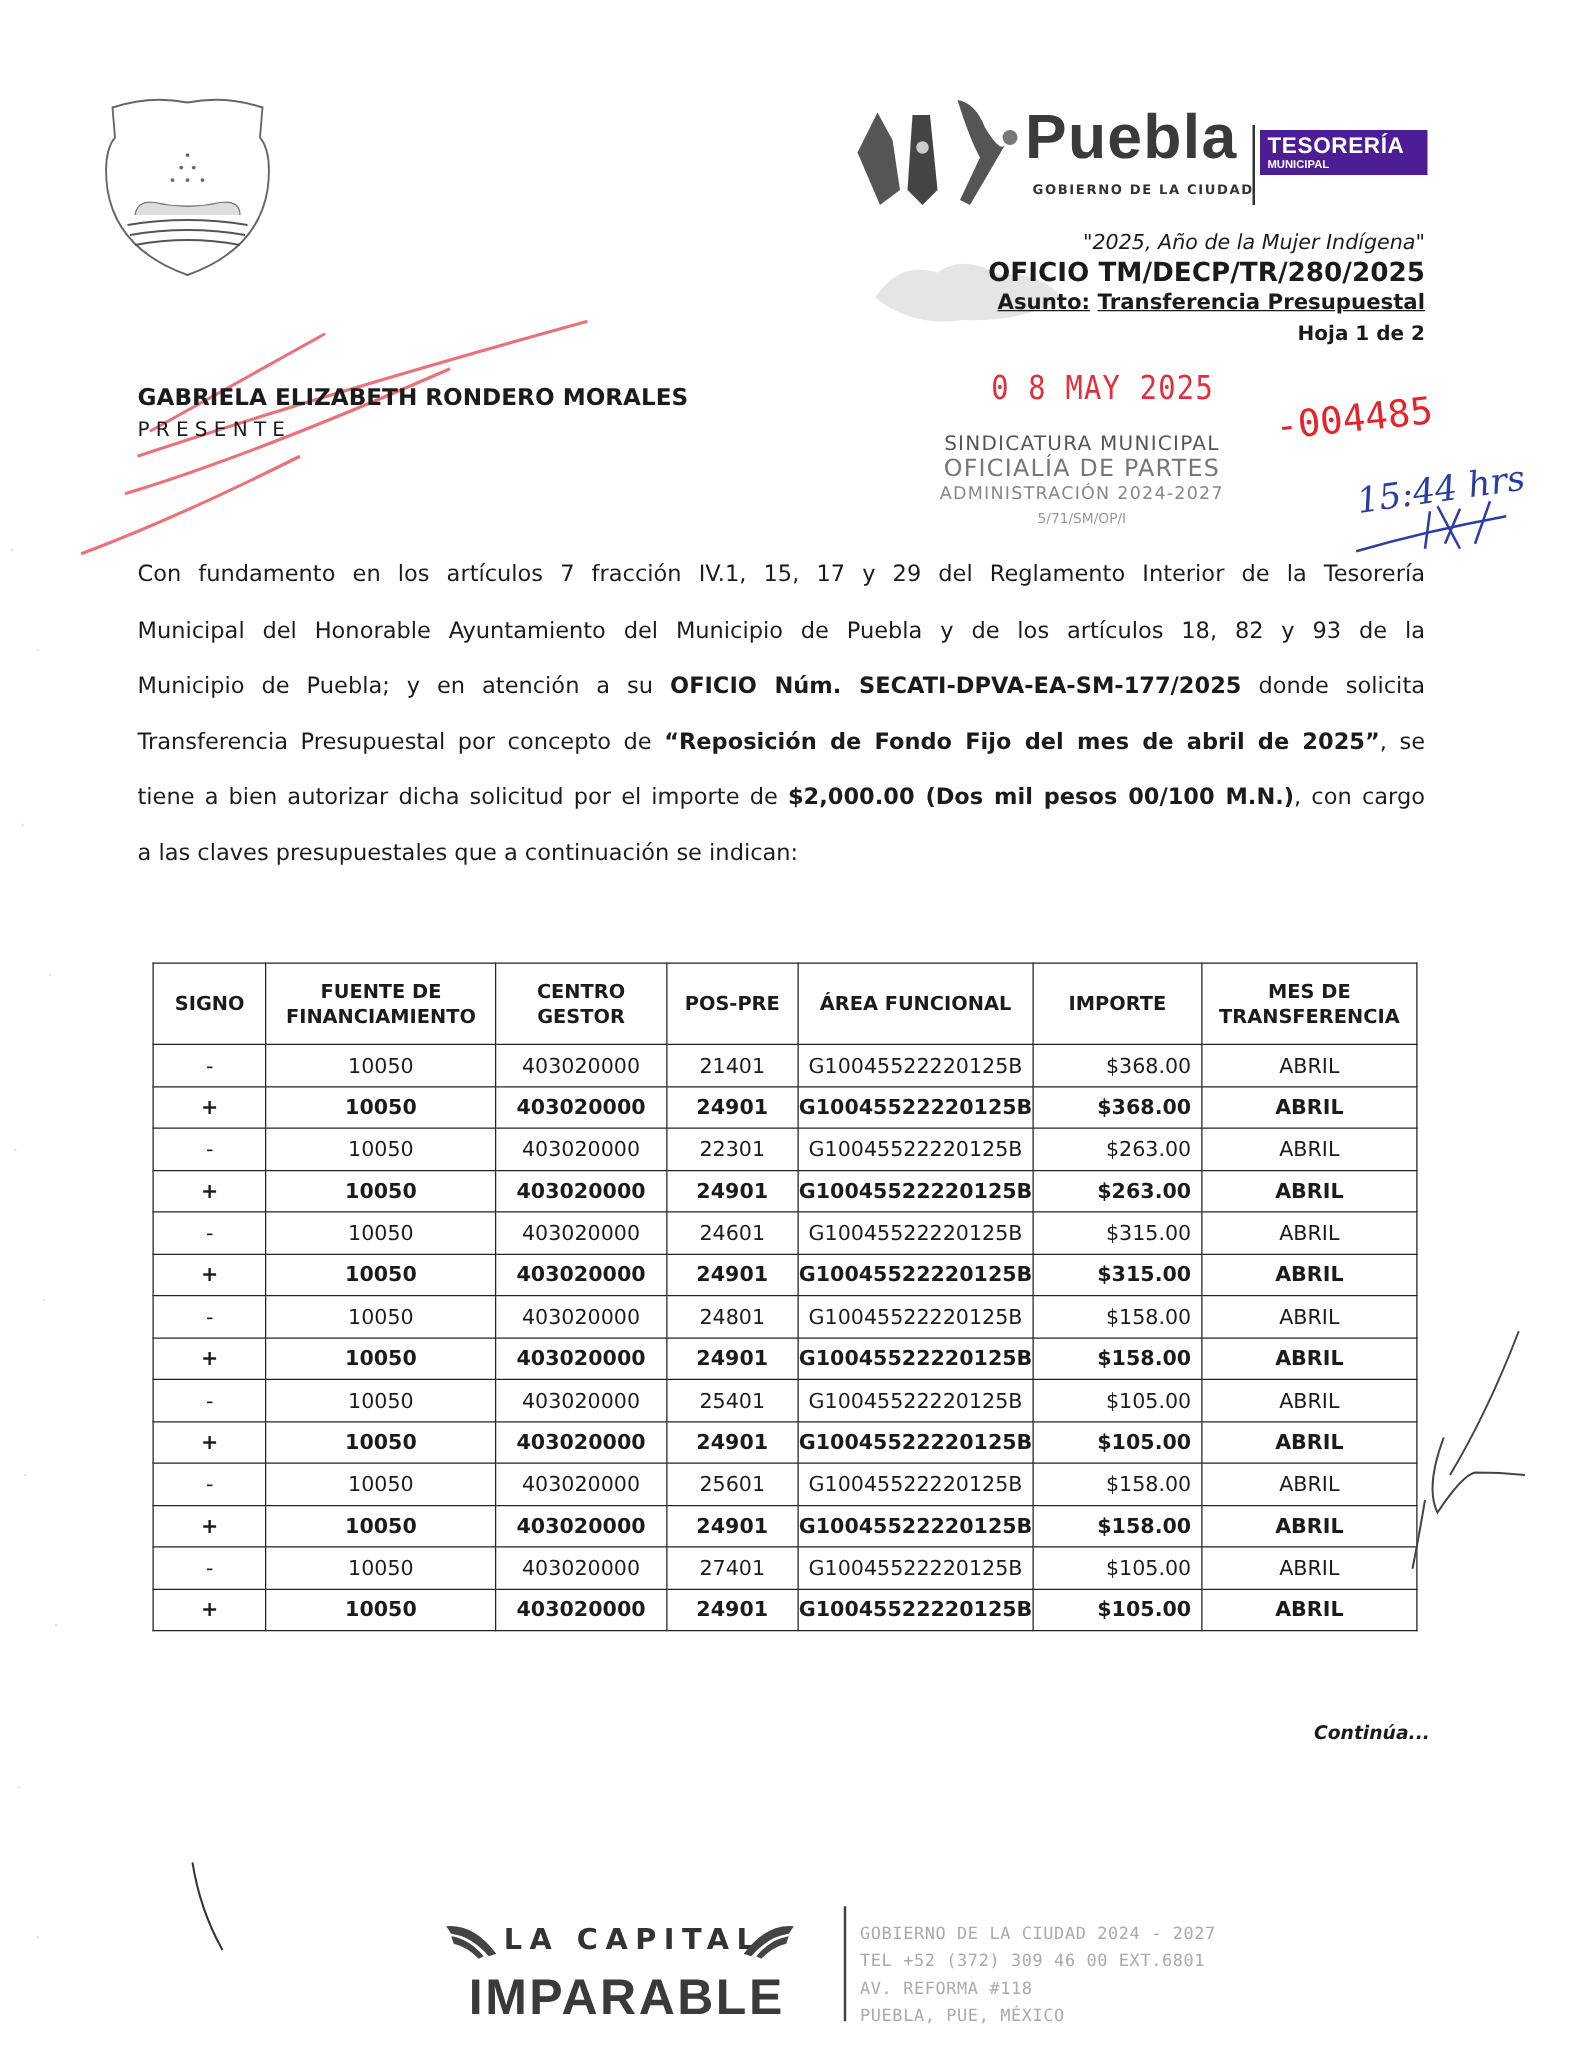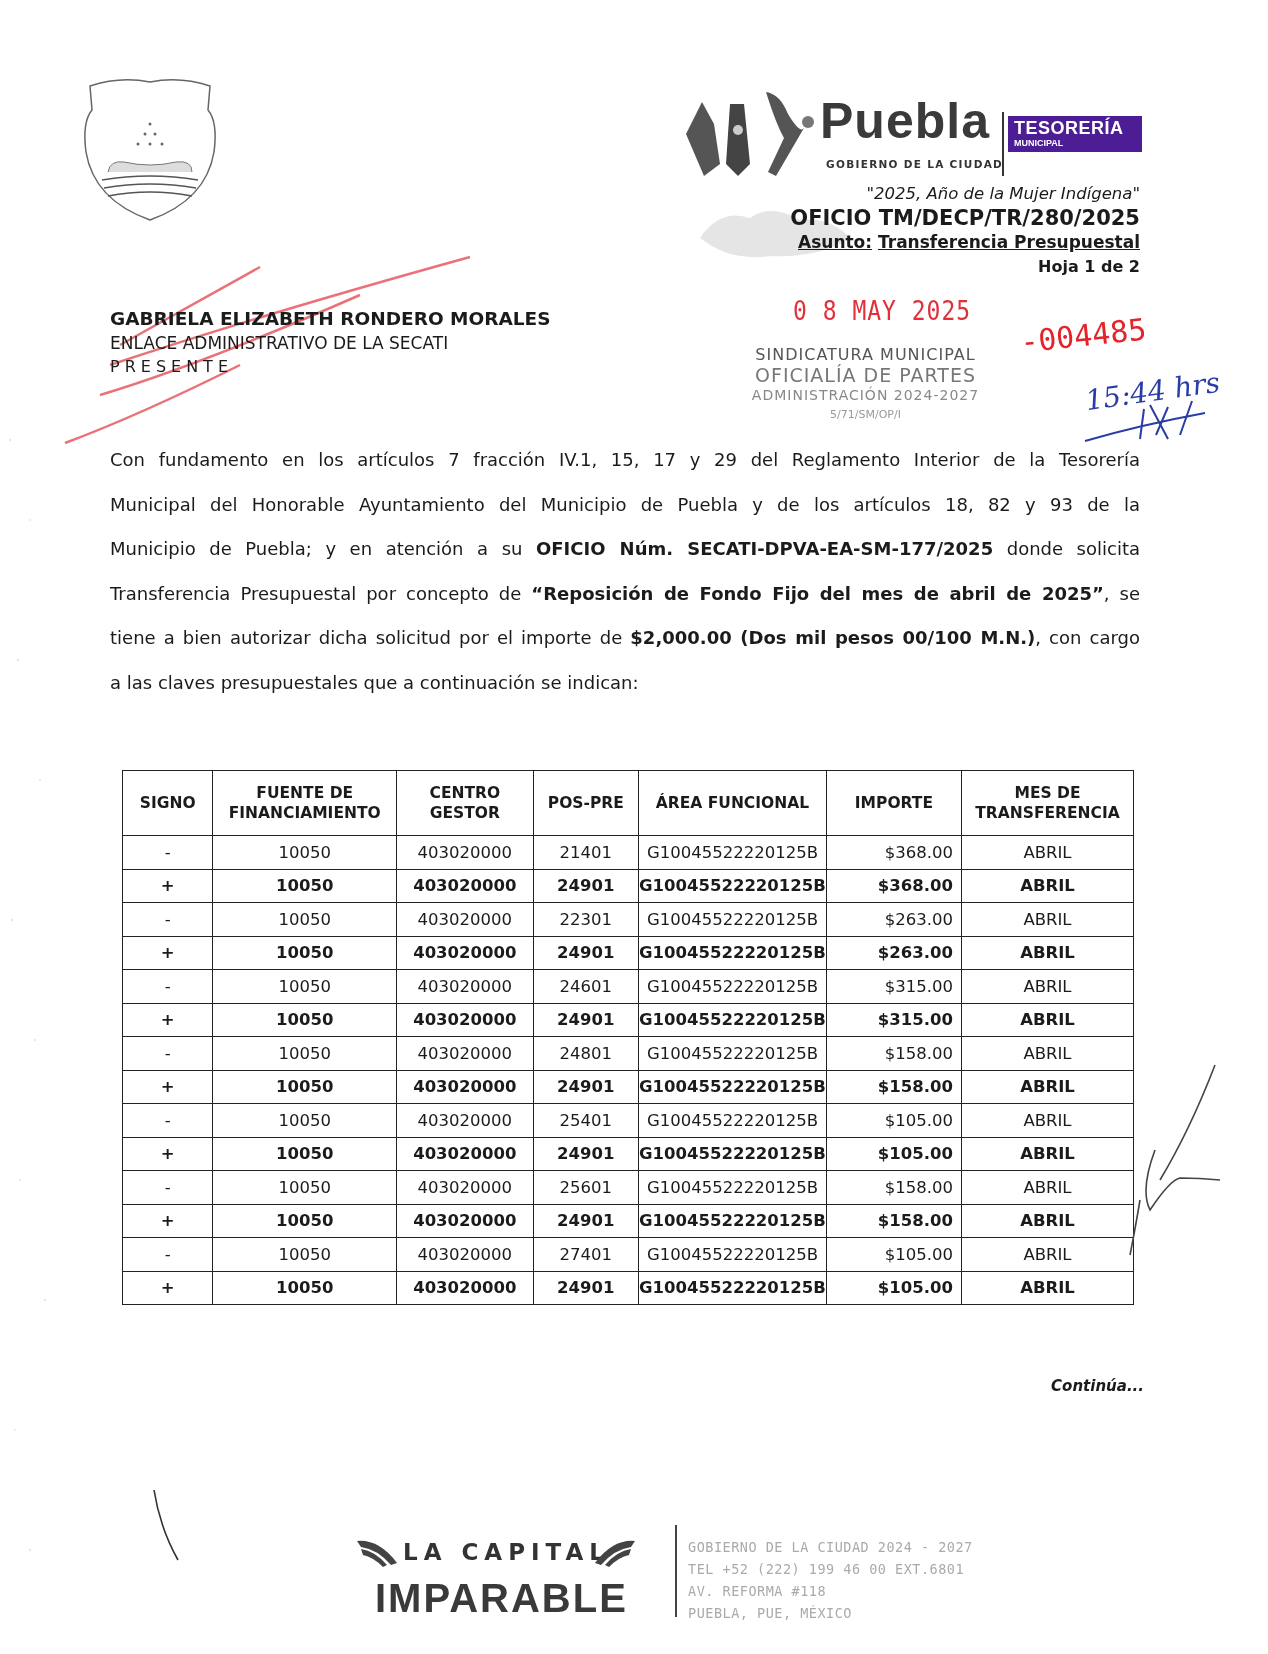--- a/index.html
+++ b/index.html
@@ -2,21 +2,21 @@
 <html><head>
 <meta charset="utf-8">
 <style>
   html, body { margin:0; padding:0; background:#fff; }
   body { width:1268px; height:1654px; position:relative; overflow:hidden;
          font-family:"DejaVu Sans","Liberation Sans",sans-serif; color:#1b1b1b; }
   .abs { position:absolute; }
   
   .shield { left:80px; top:72px; width:140px; height:152px; }
   
-  .logo-wrap { left:680px; top:84px; width:465px; height:95px; }
+  .logo-wrap { left:680px; top:72px; width:465px; height:95px; }
   .puebla-word { position:absolute; left:140px; top:8px; font-family:"Liberation Sans",sans-serif;
                  font-size:50px; font-weight:bold; color:#3a3a3a; letter-spacing:1px; }
   .gob-ciudad { position:absolute; left:146px; top:74px; font-size:10.5px; font-weight:bold; letter-spacing:1.3px; color:#333; }
   .logo-divider { position:absolute; left:322px; top:28px; width:2px; height:64px; background:#333; }
   .tesoreria { position:absolute; left:328px; top:32px; width:134px; height:36px; background:#4c1d95;
                color:#fff; font-family:"Liberation Sans",sans-serif; }
   .tesoreria .t1 { position:absolute; left:6px; top:2px; font-size:18px; font-weight:bold; letter-spacing:0.5px; }
   .tesoreria .t2 { position:absolute; left:6px; top:22px; font-size:9px; font-weight:bold; }
   
   .hdr-right { right:128px; top:182px; text-align:right; font-family:"DejaVu Sans",sans-serif; }
@@ -137,21 +137,20 @@
   <g stroke="#e4424c" stroke-width="2.5" fill="none" opacity="0.75">
     <path d="M60 90 Q150 40 200 12"></path>
     <path d="M50 110 Q200 60 410 2"></path>
     <path d="M40 140 Q140 110 300 40"></path>
     <path d="M5 188 Q80 160 180 110"></path>
   </g>
 </svg>
 
 <div class="abs addressee">
   <div class="name">GABRIELA ELIZABETH RONDERO MORALES</div>
-  <div class="line">ENLACE ADMINISTRATIVO DE LA SECATI</div>
   <div class="presente">PRESENTE</div>
 </div>
 
 <div class="abs date-stamp">0 8 MAY 2025</div>
 <div class="abs sind-stamp">
   <div class="l1">SINDICATURA MUNICIPAL</div>
   <div class="l2">OFICIALÍA DE PARTES</div>
   <div class="l3">ADMINISTRACIÓN 2024-2027</div>
   <div class="l4">5/71/SM/OP/I</div>
 </div>
@@ -346,16 +345,16 @@
   </svg>
   <div class="capital">LA CAPITAL</div>
   <svg style="position:absolute;left:236px;top:0" width="46" height="34" viewBox="0 0 46 34">
     <path d="M44 6 Q22 4 4 28 L10 30 Q24 14 40 12 Z M40 14 Q26 16 14 30 L18 32 Q28 22 38 20 Z" fill="#444"></path>
   </svg>
   <div class="imparable">IMPARABLE</div>
 </div>
 <div class="abs footer-divider"></div>
 <div class="abs footer-info">
   <div>GOBIERNO DE LA CIUDAD 2024 - 2027</div>
-  <div>TEL +52 (222) 199 46 00 EXT.6801</div>
+  <div>TEL +52 (372) 309 46 00 EXT.6801</div>
   <div>AV. REFORMA #118</div>
   <div>PUEBLA, PUE, MÉXICO</div>
 </div>
 
 </body></html>

